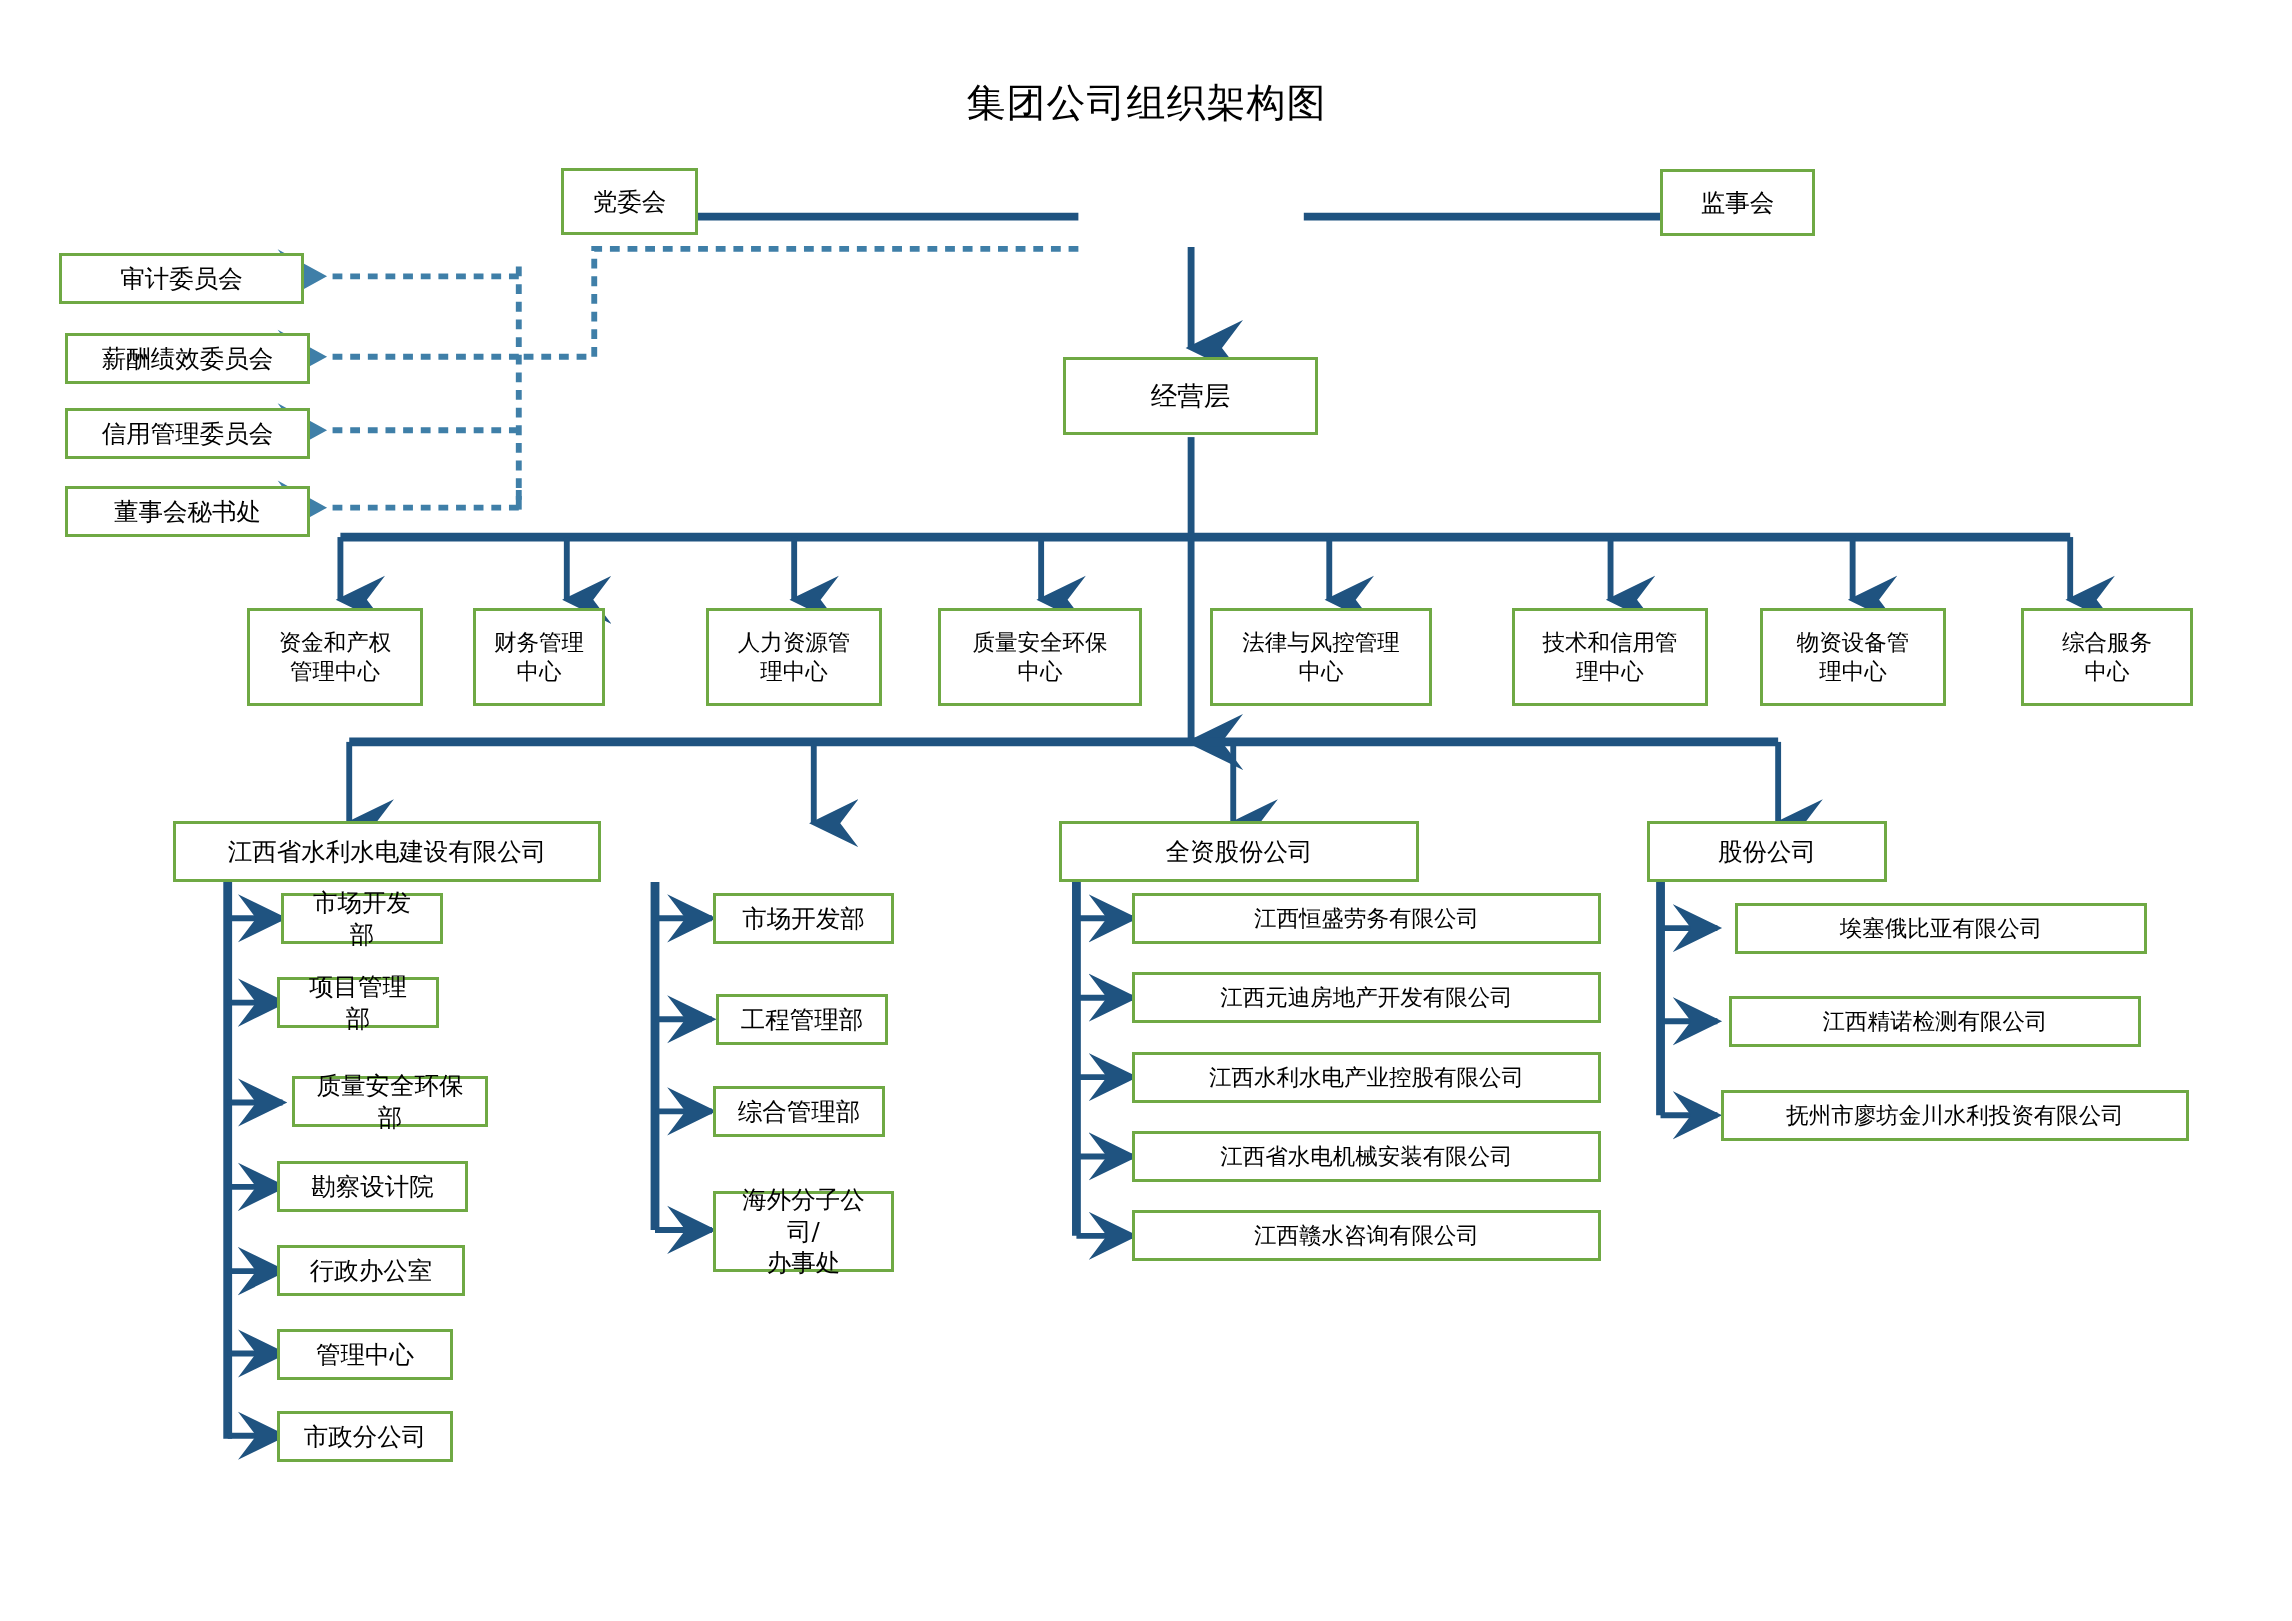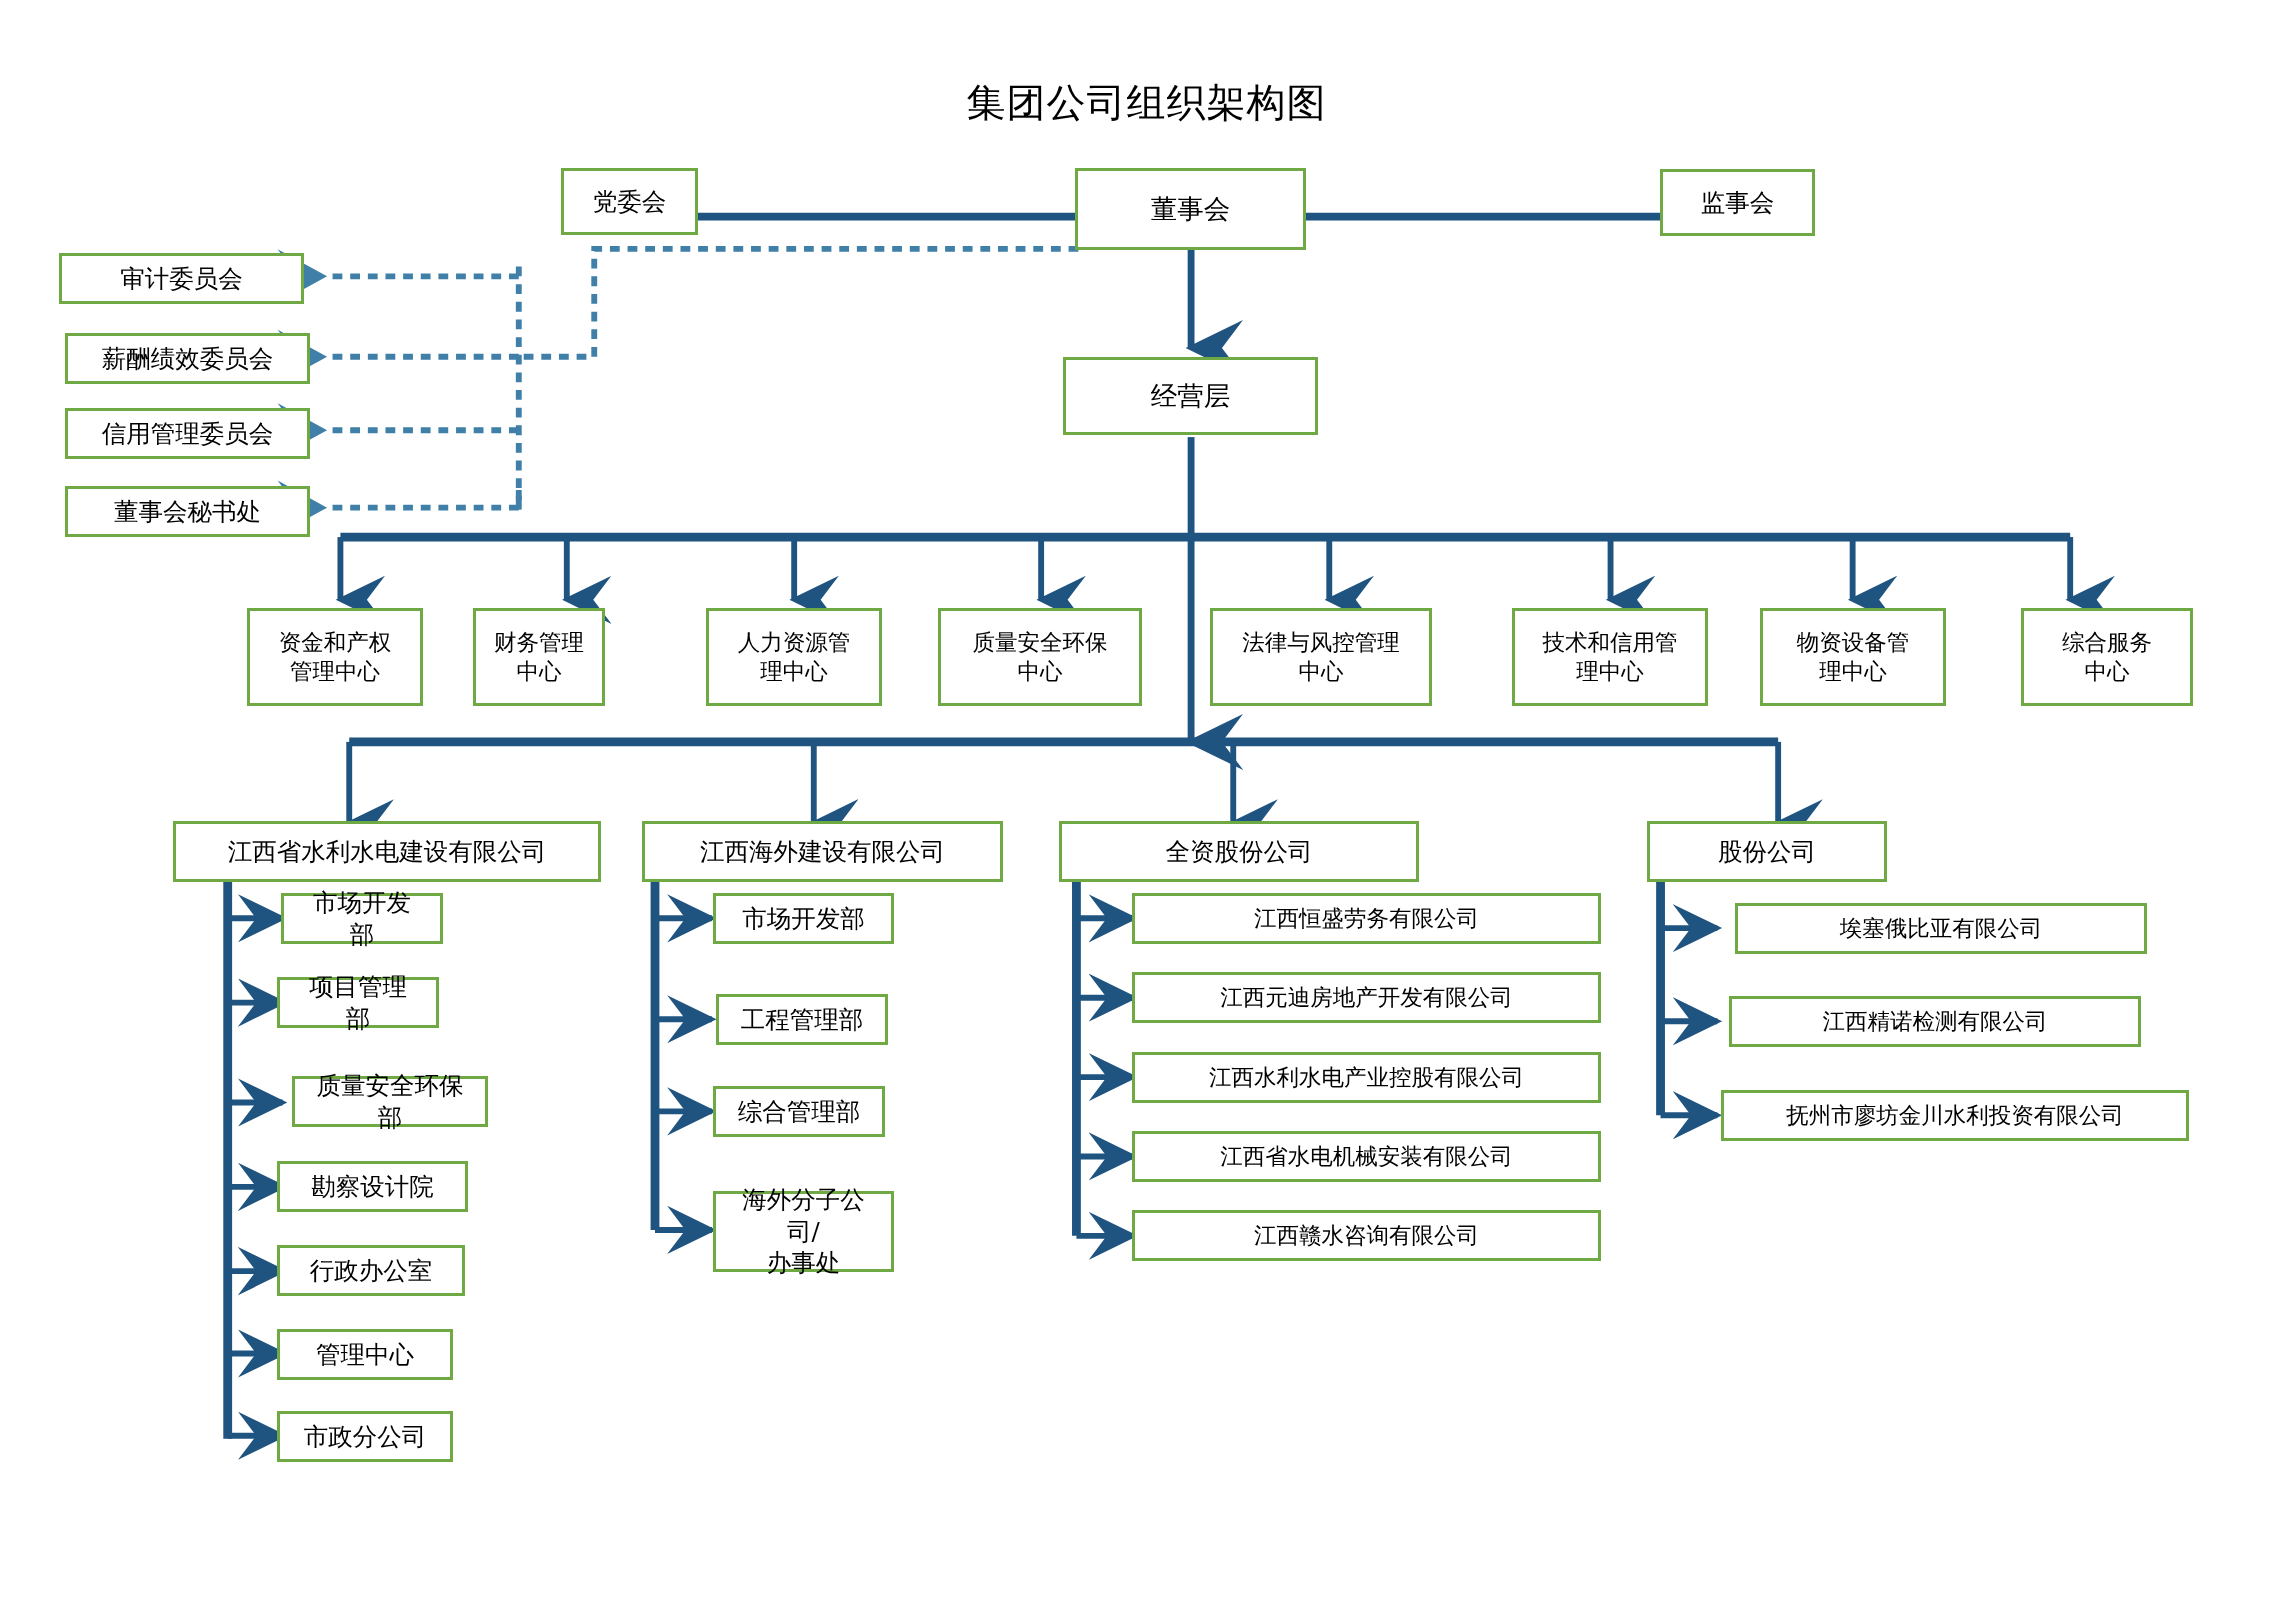--- a/index.html
+++ b/index.html
@@ -127,21 +127,20 @@
     <line x1="1098" y1="1261" x2="1156" y2="1261" stroke="#1F5380" stroke-width="6" marker-end="url(#arrowRight)"></line>
 
     <line x1="1694" y1="900" x2="1694" y2="1138" stroke="#1F5380" stroke-width="9"></line>
     <line x1="1694" y1="947" x2="1752" y2="947" stroke="#1F5380" stroke-width="6" marker-end="url(#arrowRight)"></line>
     <line x1="1694" y1="1042" x2="1752" y2="1042" stroke="#1F5380" stroke-width="6" marker-end="url(#arrowRight)"></line>
     <line x1="1694" y1="1138" x2="1752" y2="1138" stroke="#1F5380" stroke-width="6" marker-end="url(#arrowRight)"></line>
   </svg>
 
   <div class="node" style="left:561px; top:168px; width:137px; height:67px;">党委会</div>
 
-  <div class="node" style="left:1075px; top:168px; width:231px; height:82px; font-size:26.5px;">董事会</div>
 
   <div class="node" style="left:1660px; top:169px; width:155px; height:67px;">监事会</div>
 
   <div class="node" style="left:1063px; top:357px; width:255px; height:78px; font-size:26.5px;">经营层</div>
 
   <div class="node" style="left:59px; top:253px; width:245px; height:51px;">审计委员会</div>
   <div class="node" style="left:65px; top:333px; width:245px; height:51px;">薪酬绩效委员会</div>
   <div class="node" style="left:65px; top:408px; width:245px; height:51px;">信用管理委员会</div>
   <div class="node" style="left:65px; top:486px; width:245px; height:51px;">董事会秘书处</div>
 
@@ -156,21 +155,20 @@
   <div class="node small" style="left:1210px; top:608px; width:222px; height:98px;">法律与风控管理
 中心</div>
   <div class="node small" style="left:1512px; top:608px; width:196px; height:98px;">技术和信用管
 理中心</div>
   <div class="node small" style="left:1760px; top:608px; width:186px; height:98px;">物资设备管
 理中心</div>
   <div class="node small" style="left:1985px; top:608px; width:172px; height:98px;margin-left:36px;">综合服务
 中心</div>
 
   <div class="node" style="left:173px; top:821px; width:428px; height:61px;">江西省水利水电建设有限公司</div>
-  <div class="node" style="left:642px; top:821px; width:361px; height:61px;">江西海外建设有限公司</div>
   <div class="node" style="left:1059px; top:821px; width:360px; height:61px;">全资股份公司</div>
   <div class="node" style="left:1647px; top:821px; width:240px; height:61px;">股份公司</div>
 
   <div class="node" style="left:281px; top:893px; width:162px; height:51px;">市场开发部</div>
   <div class="node" style="left:277px; top:977px; width:162px; height:51px;">项目管理部</div>
   <div class="node" style="left:292px; top:1076px; width:196px; height:51px;">质量安全环保部</div>
   <div class="node" style="left:277px; top:1161px; width:191px; height:51px;">勘察设计院</div>
   <div class="node" style="left:277px; top:1245px; width:188px; height:51px;">行政办公室</div>
   <div class="node" style="left:277px; top:1329px; width:176px; height:51px;">管理中心</div>
   <div class="node" style="left:277px; top:1411px; width:176px; height:51px;">市政分公司</div>

